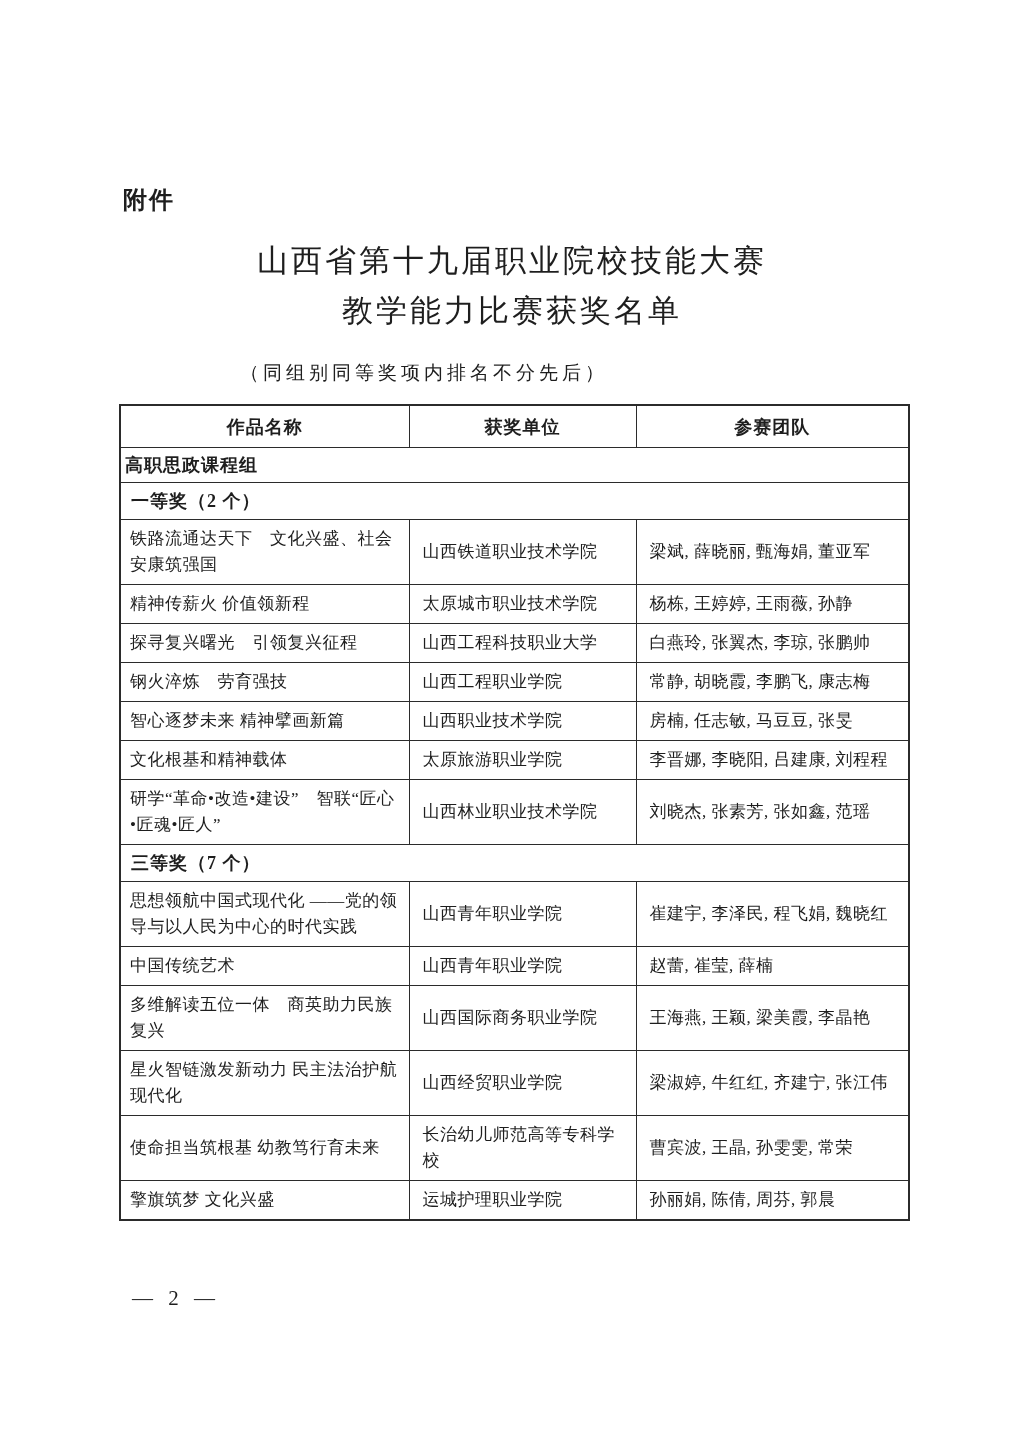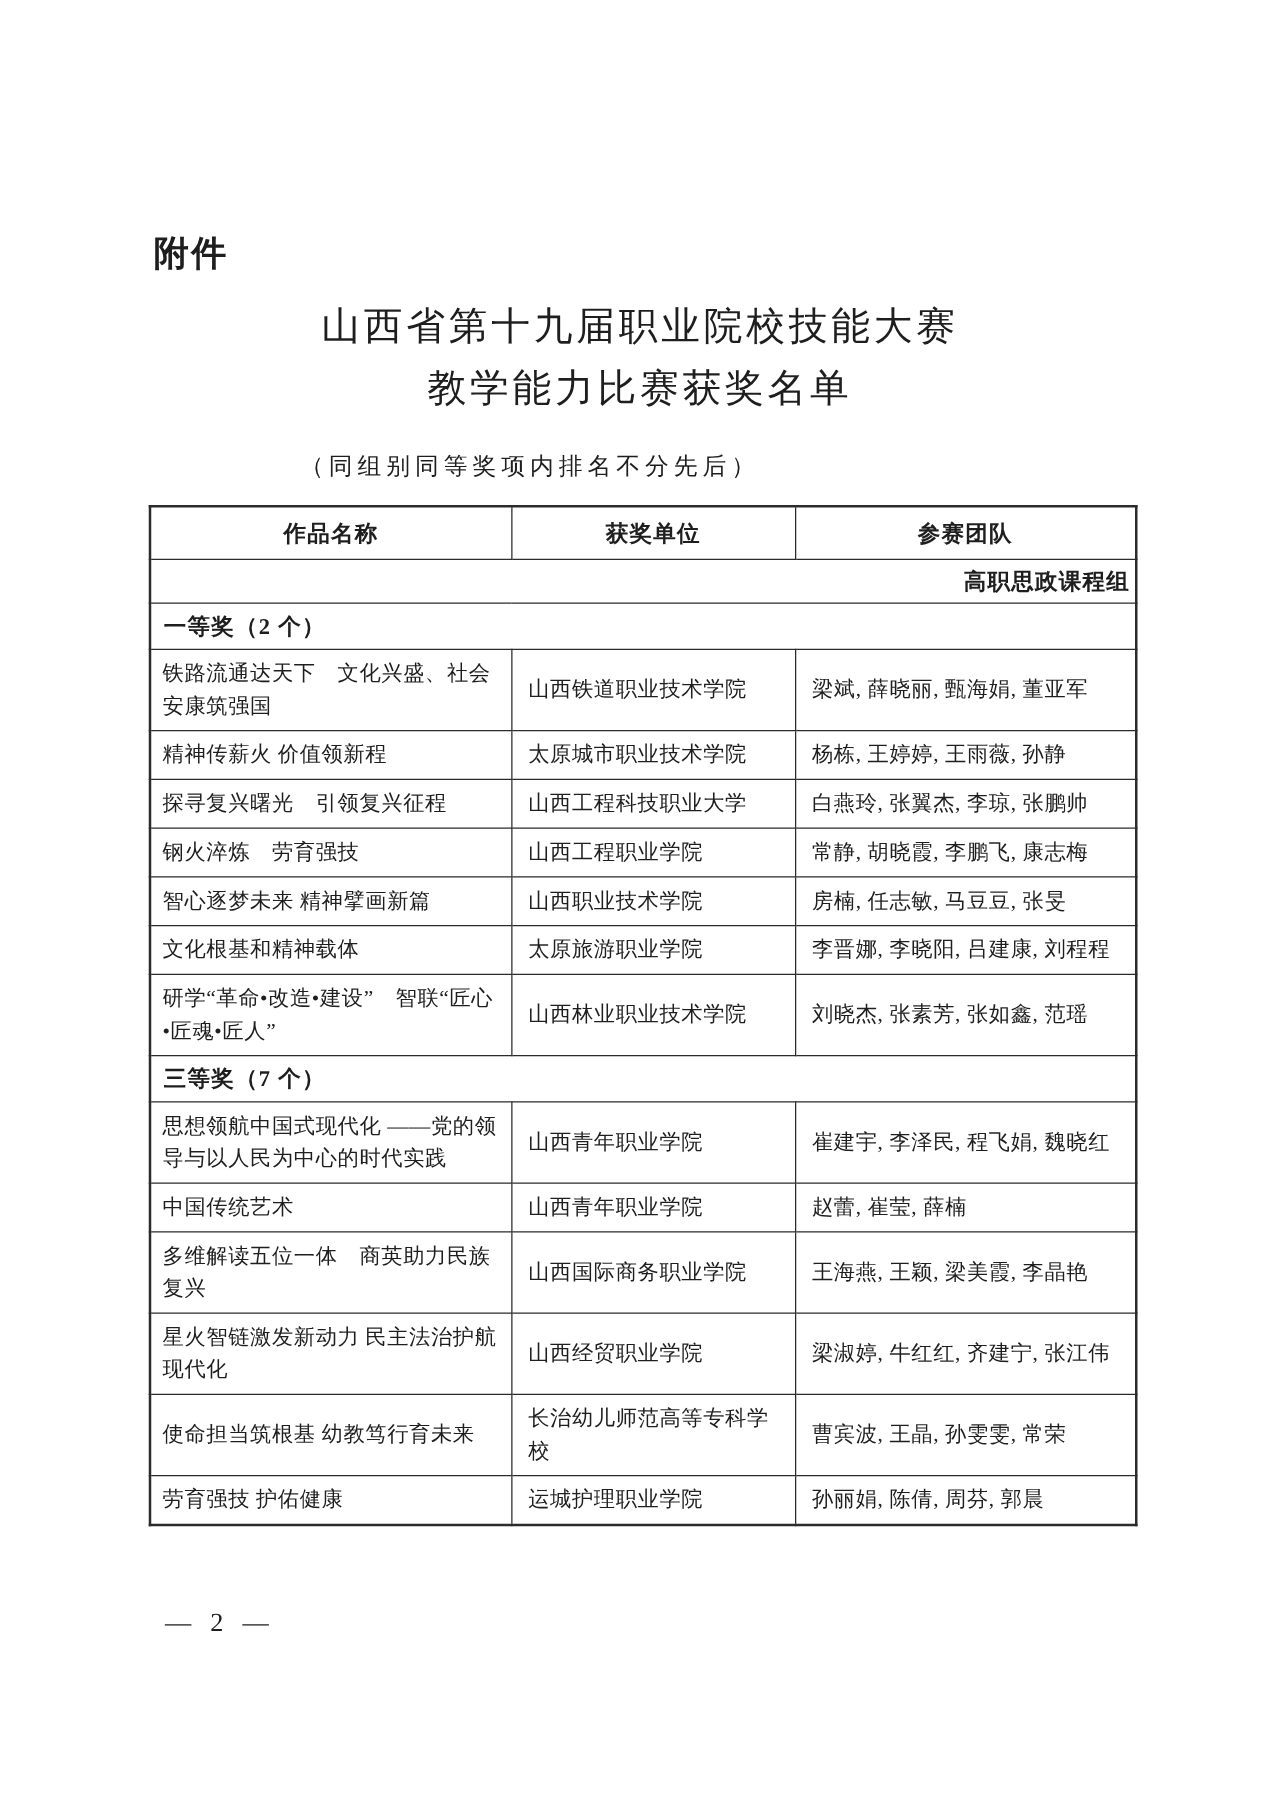--- a/index.html
+++ b/index.html
@@ -9,21 +9,21 @@
     background: #ffffff;
     position: relative;
     color: #1e1e1e;
     font-family: "Liberation Serif", serif;
     overflow: hidden;
   }
   .attachment-label {
     position: absolute;
     left: 123px;
     top: 184px;
-    font-size: 28px;
+    font-size: 24px;
     font-family: Liberation Sans, sans-serif;
     font-weight: 600;
     letter-spacing: 2px;
   }
   .doc-title {
     position: absolute;
     left: 0;
     top: 236px;
     width: 1024px;
     text-align: center;
@@ -60,21 +60,21 @@
     font-size: 18px;
     font-weight: 700;
     text-align: center;
     height: 41px;
     padding: 0 4px;
     letter-spacing: 1px;
   }
   td.category-cell {
     font-size: 18px;
     font-weight: 700;
-    text-align: right;
+    text-align: left;
     height: 30px;
     padding: 2px 4px;
     letter-spacing: 1px;
   }
   td.award-cell {
     font-size: 18px;
     font-weight: 700;
     text-align: left;
     padding: 6px 10px;
     letter-spacing: 1px;
@@ -185,20 +185,20 @@
         <td class="data-cell work-cell">星火智链激发新动力 民主法治护航现代化</td>
         <td class="data-cell org-cell">山西经贸职业学院</td>
         <td class="data-cell team-cell">梁淑婷, 牛红红, 齐建宁, 张江伟</td>
       </tr>
       <tr>
         <td class="data-cell work-cell">使命担当筑根基 幼教笃行育未来</td>
         <td class="data-cell org-cell">长治幼儿师范高等专科学校</td>
         <td class="data-cell team-cell">曹宾波, 王晶, 孙雯雯, 常荣</td>
       </tr>
       <tr>
-        <td class="data-cell work-cell">劳育强技 护佑健康</td>
+        <td class="data-cell work-cell">擎旗筑梦 文化兴盛</td>
         <td class="data-cell org-cell">运城护理职业学院</td>
         <td class="data-cell team-cell">孙丽娟, 陈倩, 周芬, 郭晨</td>
       </tr>
     </tbody>
 </table>
 
 <div class="page-number">— 2 —</div>
 
 </body></html>

